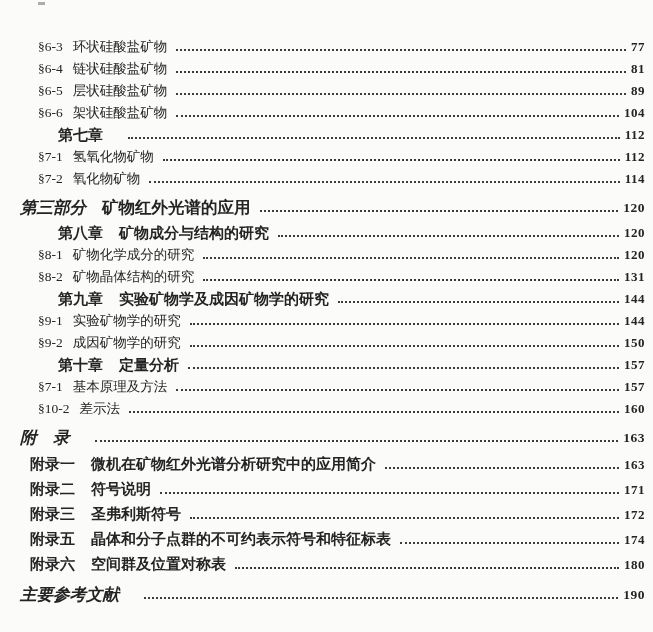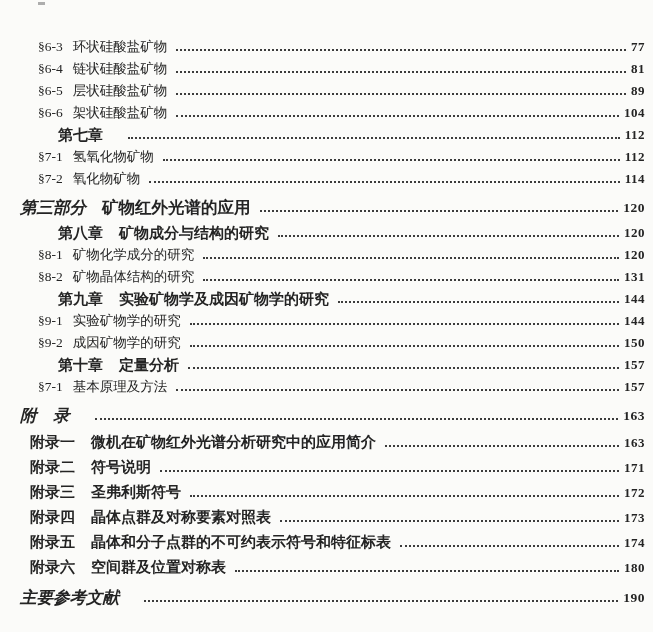--- a/index.html
+++ b/index.html
@@ -199,20 +199,26 @@
       <span class="page">157</span>
     </div>
 
     <div class="row section">
       <span class="num">§7-1</span>
       <span class="title">基本原理及方法</span>
       <span class="dots"></span>
       <span class="page">157</span>
     </div>
 
+    <div class="row section">
+      <span class="num">§10-2</span>
+      <span class="title">差示法</span>
+      <span class="dots"></span>
+      <span class="page">160</span>
+    </div>
 
     <div class="row part">
       <span class="num">附　录</span>
 
       <span class="dots"></span>
       <span class="page">163</span>
     </div>
 
     <div class="row appendix">
       <span class="num">附录一</span>
@@ -228,26 +234,20 @@
       <span class="page">171</span>
     </div>
 
     <div class="row appendix">
       <span class="num">附录三</span>
       <span class="title">圣弗利斯符号</span>
       <span class="dots"></span>
       <span class="page">172</span>
     </div>
 
-    <div class="row appendix">
-      <span class="num">附录四</span>
-      <span class="title">晶体点群及对称要素对照表</span>
-      <span class="dots"></span>
-      <span class="page">173</span>
-    </div>
 
     <div class="row appendix">
       <span class="num">附录五</span>
       <span class="title">晶体和分子点群的不可约表示符号和特征标表</span>
       <span class="dots"></span>
       <span class="page">174</span>
     </div>
 
     <div class="row appendix">
       <span class="num">附录六</span>

